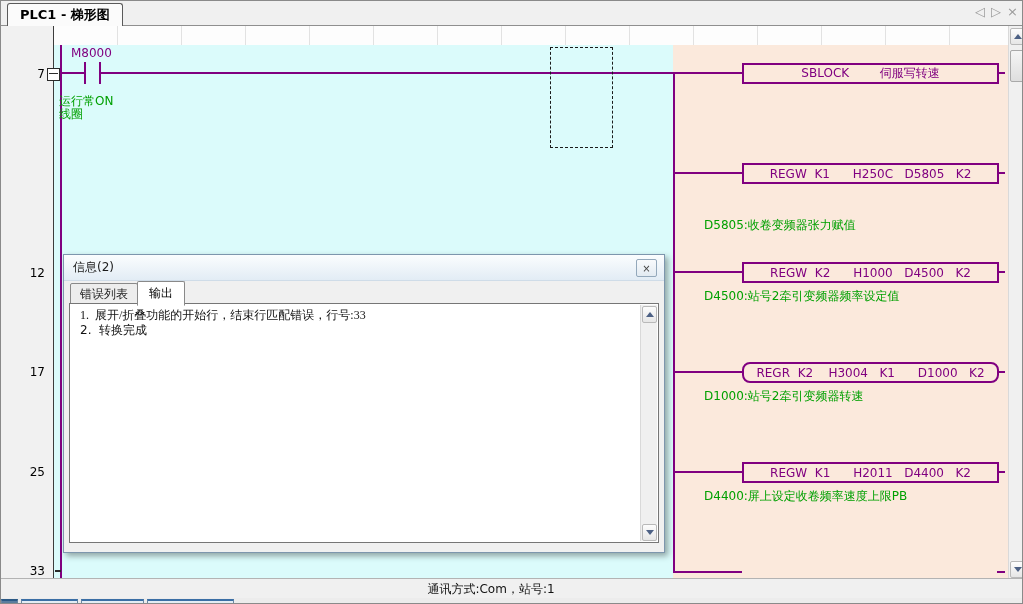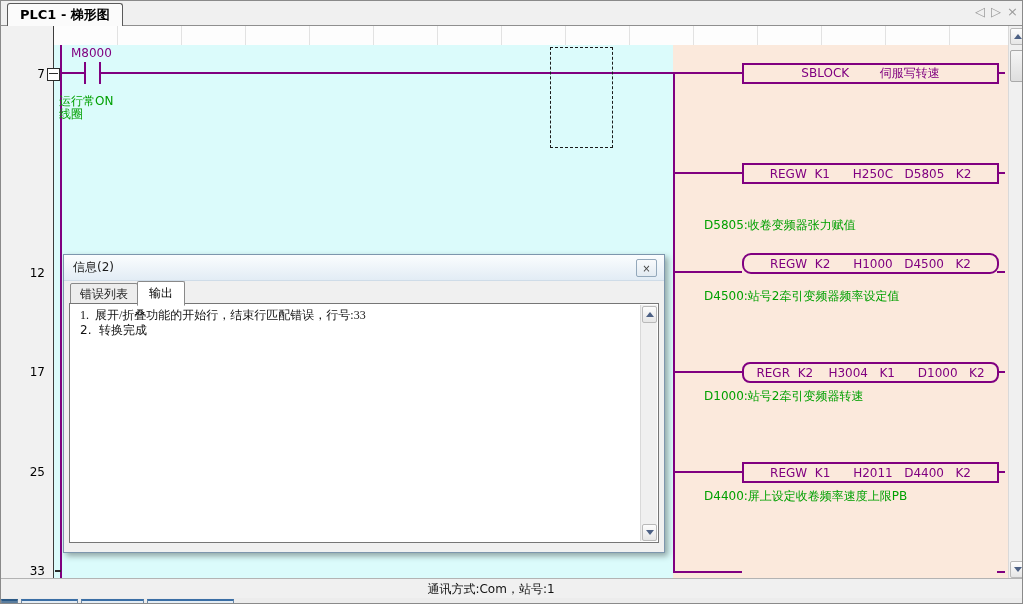--- a/index.html
+++ b/index.html
@@ -123,21 +123,21 @@
   <div class="abs pline" style="left:672px;top:570px;width:69px;height:2px;"></div>
   <div class="abs pline" style="left:996px;top:71px;width:8px;height:2px;"></div>
   <div class="abs pline" style="left:996px;top:171px;width:8px;height:2px;"></div>
   <div class="abs pline" style="left:996px;top:270px;width:8px;height:2px;"></div>
   <div class="abs pline" style="left:996px;top:370px;width:8px;height:2px;"></div>
   <div class="abs pline" style="left:996px;top:470px;width:8px;height:2px;"></div>
   <div class="abs pline" style="left:996px;top:570px;width:8px;height:2px;"></div>
 
   <div class="abs ladder-box" style="left:741px;top:62px;">SBLOCK        伺服写转速</div>
   <div class="abs ladder-box" style="left:741px;top:162px;">REGW  K1      H250C   D5805   K2</div>
-  <div class="abs ladder-box" style="left:741px;top:252px;border-radius:9px;">REGW  K2      H1000   D4500   K2</div>
+  <div class="abs ladder-box" style="left:741px;top:261px;">REGW  K2      H1000   D4500   K2</div>
   <div class="abs ladder-box" style="left:741px;top:361px;border-radius:8px;">REGR  K2    H3004   K1      D1000   K2</div>
   <div class="abs ladder-box" style="left:741px;top:461px;">REGW  K1      H2011   D4400   K2</div>
 
   <div class="abs gcomment" style="left:703px;top:190px;margin-top:28px;">D5805:收卷变频器张力赋值</div>
   <div class="abs gcomment" style="left:703px;top:289px;">D4500:站号2牵引变频器频率设定值</div>
   <div class="abs gcomment" style="left:703px;top:389px;">D1000:站号2牵引变频器转速</div>
   <div class="abs gcomment" style="left:703px;top:489px;">D4400:屏上设定收卷频率速度上限PB</div>
 
   <div class="abs vscroll">
     <div class="sbtn" style="top:2px;">

